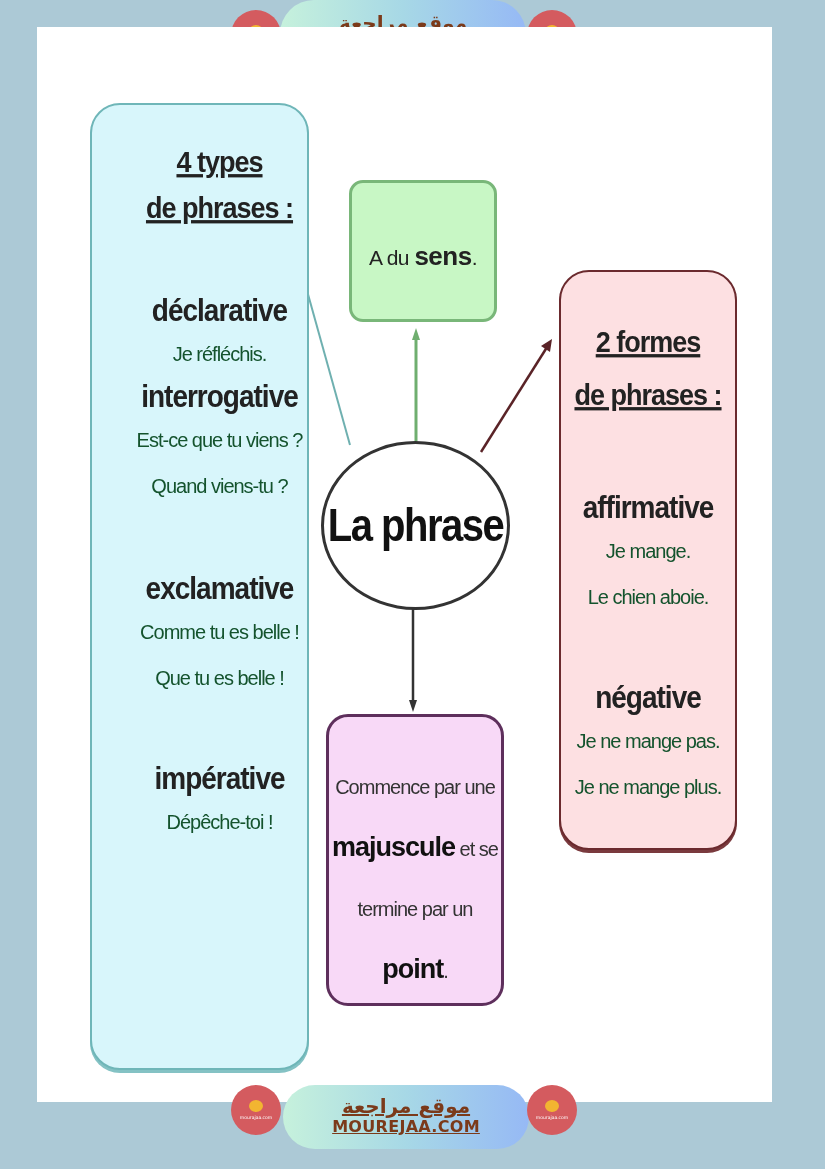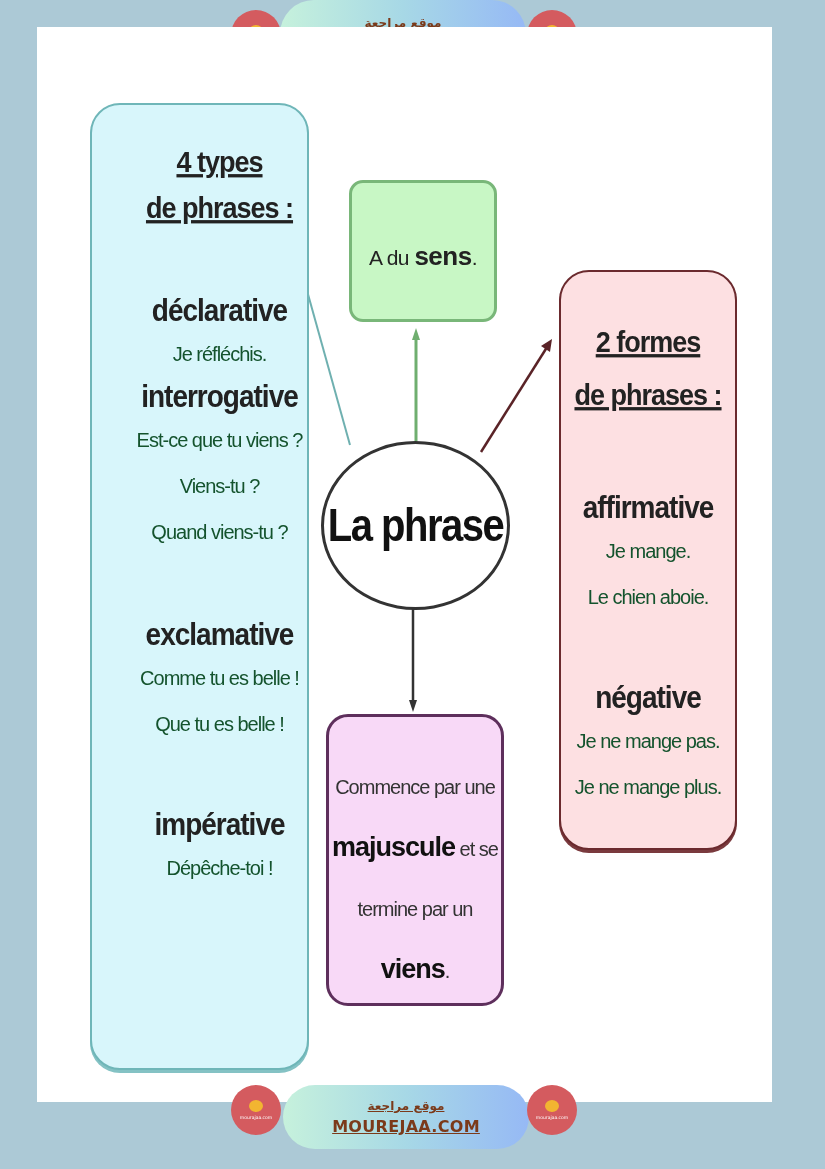--- a/index.html
+++ b/index.html
@@ -6,21 +6,21 @@
   body{width:825px;height:1169px;background:#acc9d6;position:relative;overflow:hidden;font-family:"DejaVu Sans",sans-serif;}
   .page{position:absolute;left:37px;top:27px;width:735px;height:1075px;background:#ffffff;}
   
   .brand{position:absolute;left:0;width:825px;height:70px;}
   .brand.top{top:0;}
   .brand.bottom{top:1083px;}
   .pill{position:absolute;left:280px;top:0;width:246px;height:68px;border-radius:34px;
         background:linear-gradient(90deg,#c6f1dc 0%,#a7d8e6 50%,#96b9f5 100%);
         display:flex;flex-direction:column;align-items:center;justify-content:center;}
   .brand.bottom .pill{top:2px;height:64px;left:283px;}
-  .pill .ar{font-family:"DejaVu Sans",sans-serif;font-weight:bold;font-size:12px;color:#7b3a1a;text-decoration:underline;line-height:20px;}
+  .pill .ar{font-family:"DejaVu Sans",sans-serif;font-weight:bold;font-size:20px;color:#7b3a1a;text-decoration:underline;line-height:20px;}
   .pill .en{font-family:"DejaVu Sans",sans-serif;font-weight:bold;font-size:16px;color:#7b3a1a;text-decoration:underline;line-height:22px;letter-spacing:0.3px;}
   .logo{position:absolute;top:10px;width:50px;height:50px;border-radius:50%;background:#d45b5f;
         display:flex;flex-direction:column;align-items:center;justify-content:center;}
   .brand.bottom .logo{top:2px;}
   .logo.l{left:231px;}
   .logo.r{left:527px;}
   .logo .badge{width:14px;height:12px;border-radius:50%;background:#f2b531;color:#7b3a1a;font-size:5px;font-weight:bold;display:flex;align-items:center;justify-content:center;}
   .logo .tiny{color:#fff;font-size:4.5px;line-height:5px;margin-top:3px;text-align:center;}
   
   .box{position:absolute;border-radius:30px;text-align:center;font-family:"Liberation Sans",sans-serif;color:#222;}
@@ -75,21 +75,20 @@
 
 <div class="box blue">
   <div class="hd">4 types</div>
   <div class="hd" style="margin-bottom:60px;">de phrases :</div>
 
   <div class="term">déclarative</div>
   <div class="ex">Je réfléchis.</div>
 
   <div class="term">interrogative</div>
   <div class="ex">Est-ce que tu viens ?</div>
-  <div class="ex">Viens-tu ?</div>
   <div class="ex" style="margin-bottom:60px;">Quand viens-tu ?</div>
 
   <div class="term">exclamative</div>
   <div class="ex">Comme tu es belle !</div>
   <div class="ex" style="margin-bottom:58px;">Que tu es belle !</div>
 
   <div class="term">impérative</div>
   <div class="ex">Dépêche-toi !</div>
 </div>
 
@@ -112,21 +111,21 @@
   <div class="term">négative</div>
   <div class="ex">Je ne mange pas.</div>
   <div class="ex">Je ne mange plus.</div>
 </div>
 
 <div class="box purple">
   <div class="txt">
     <div>Commence par une</div>
     <div><b>majuscule</b><span> et se</span></div>
     <div>termine par un</div>
-    <div><b>viens</b><span>.</span></div>
+    <div><b>point</b><span>.</span></div>
   </div>
 </div>
 
 <div class="brand bottom">
   <div class="logo l">
     <div class="badge"></div>
     <div class="tiny">mourajaa.com</div>
   </div>
   <div class="pill">
     <div class="ar">موقع مراجعة</div>

